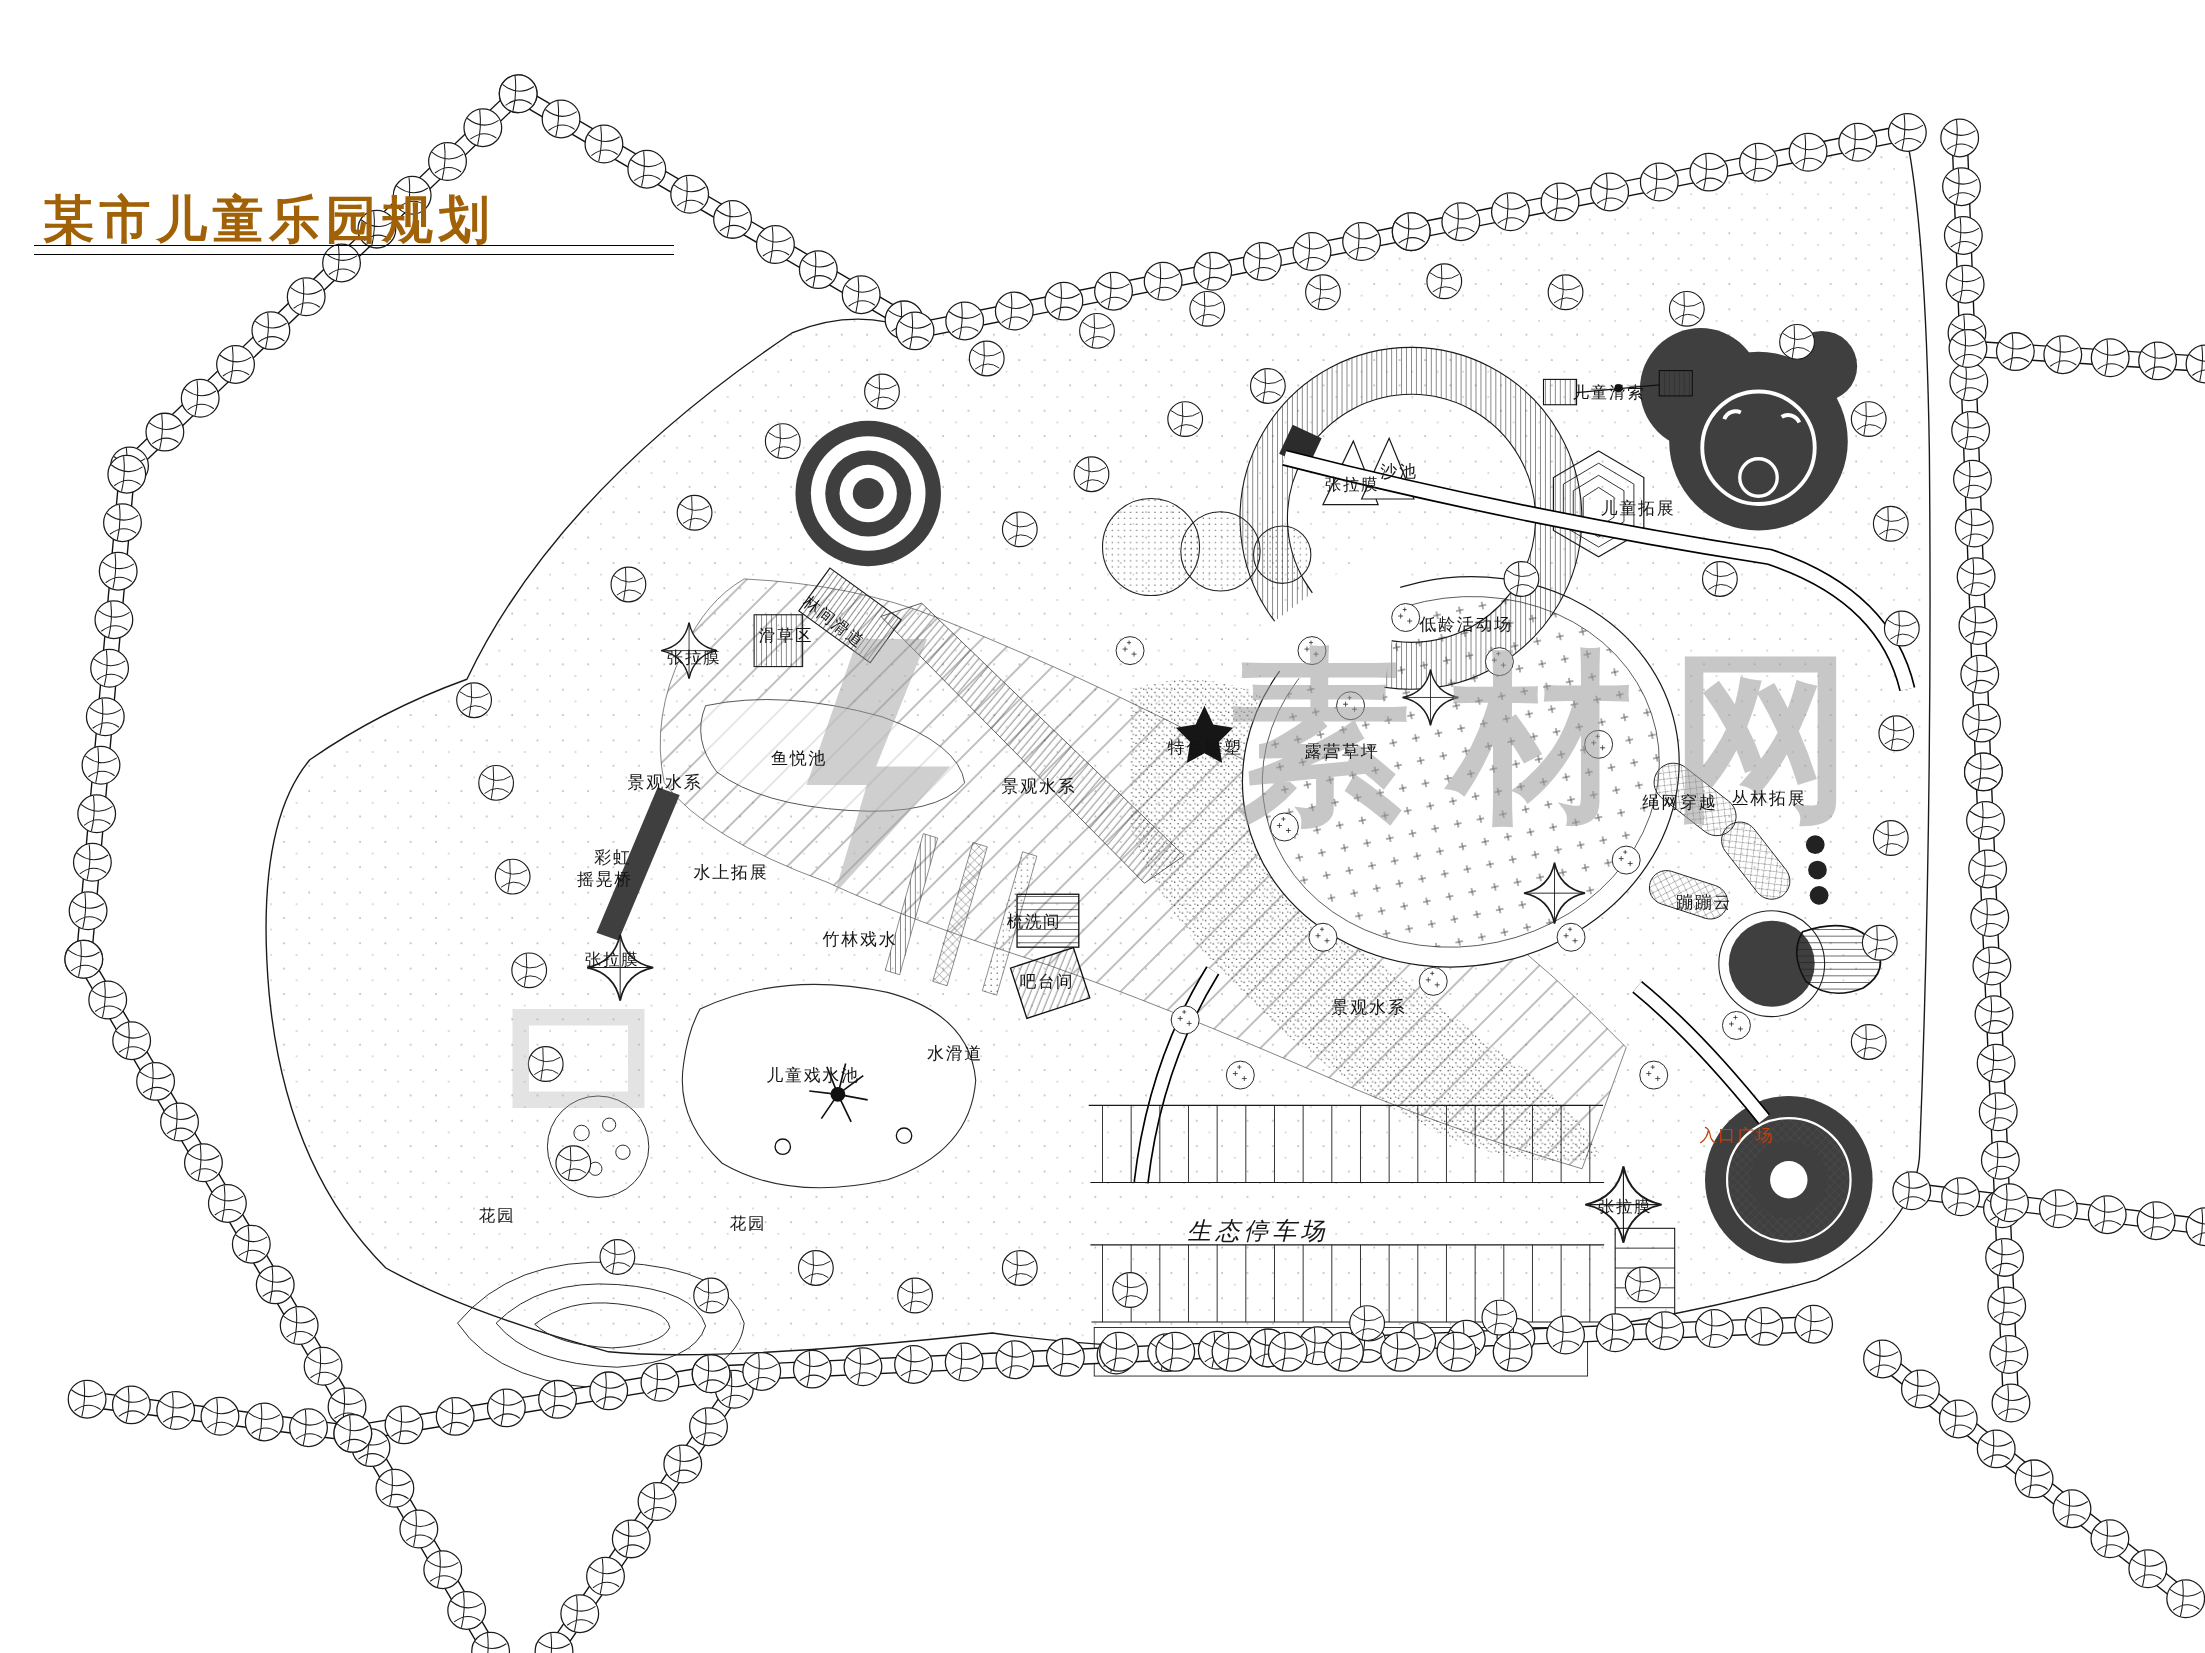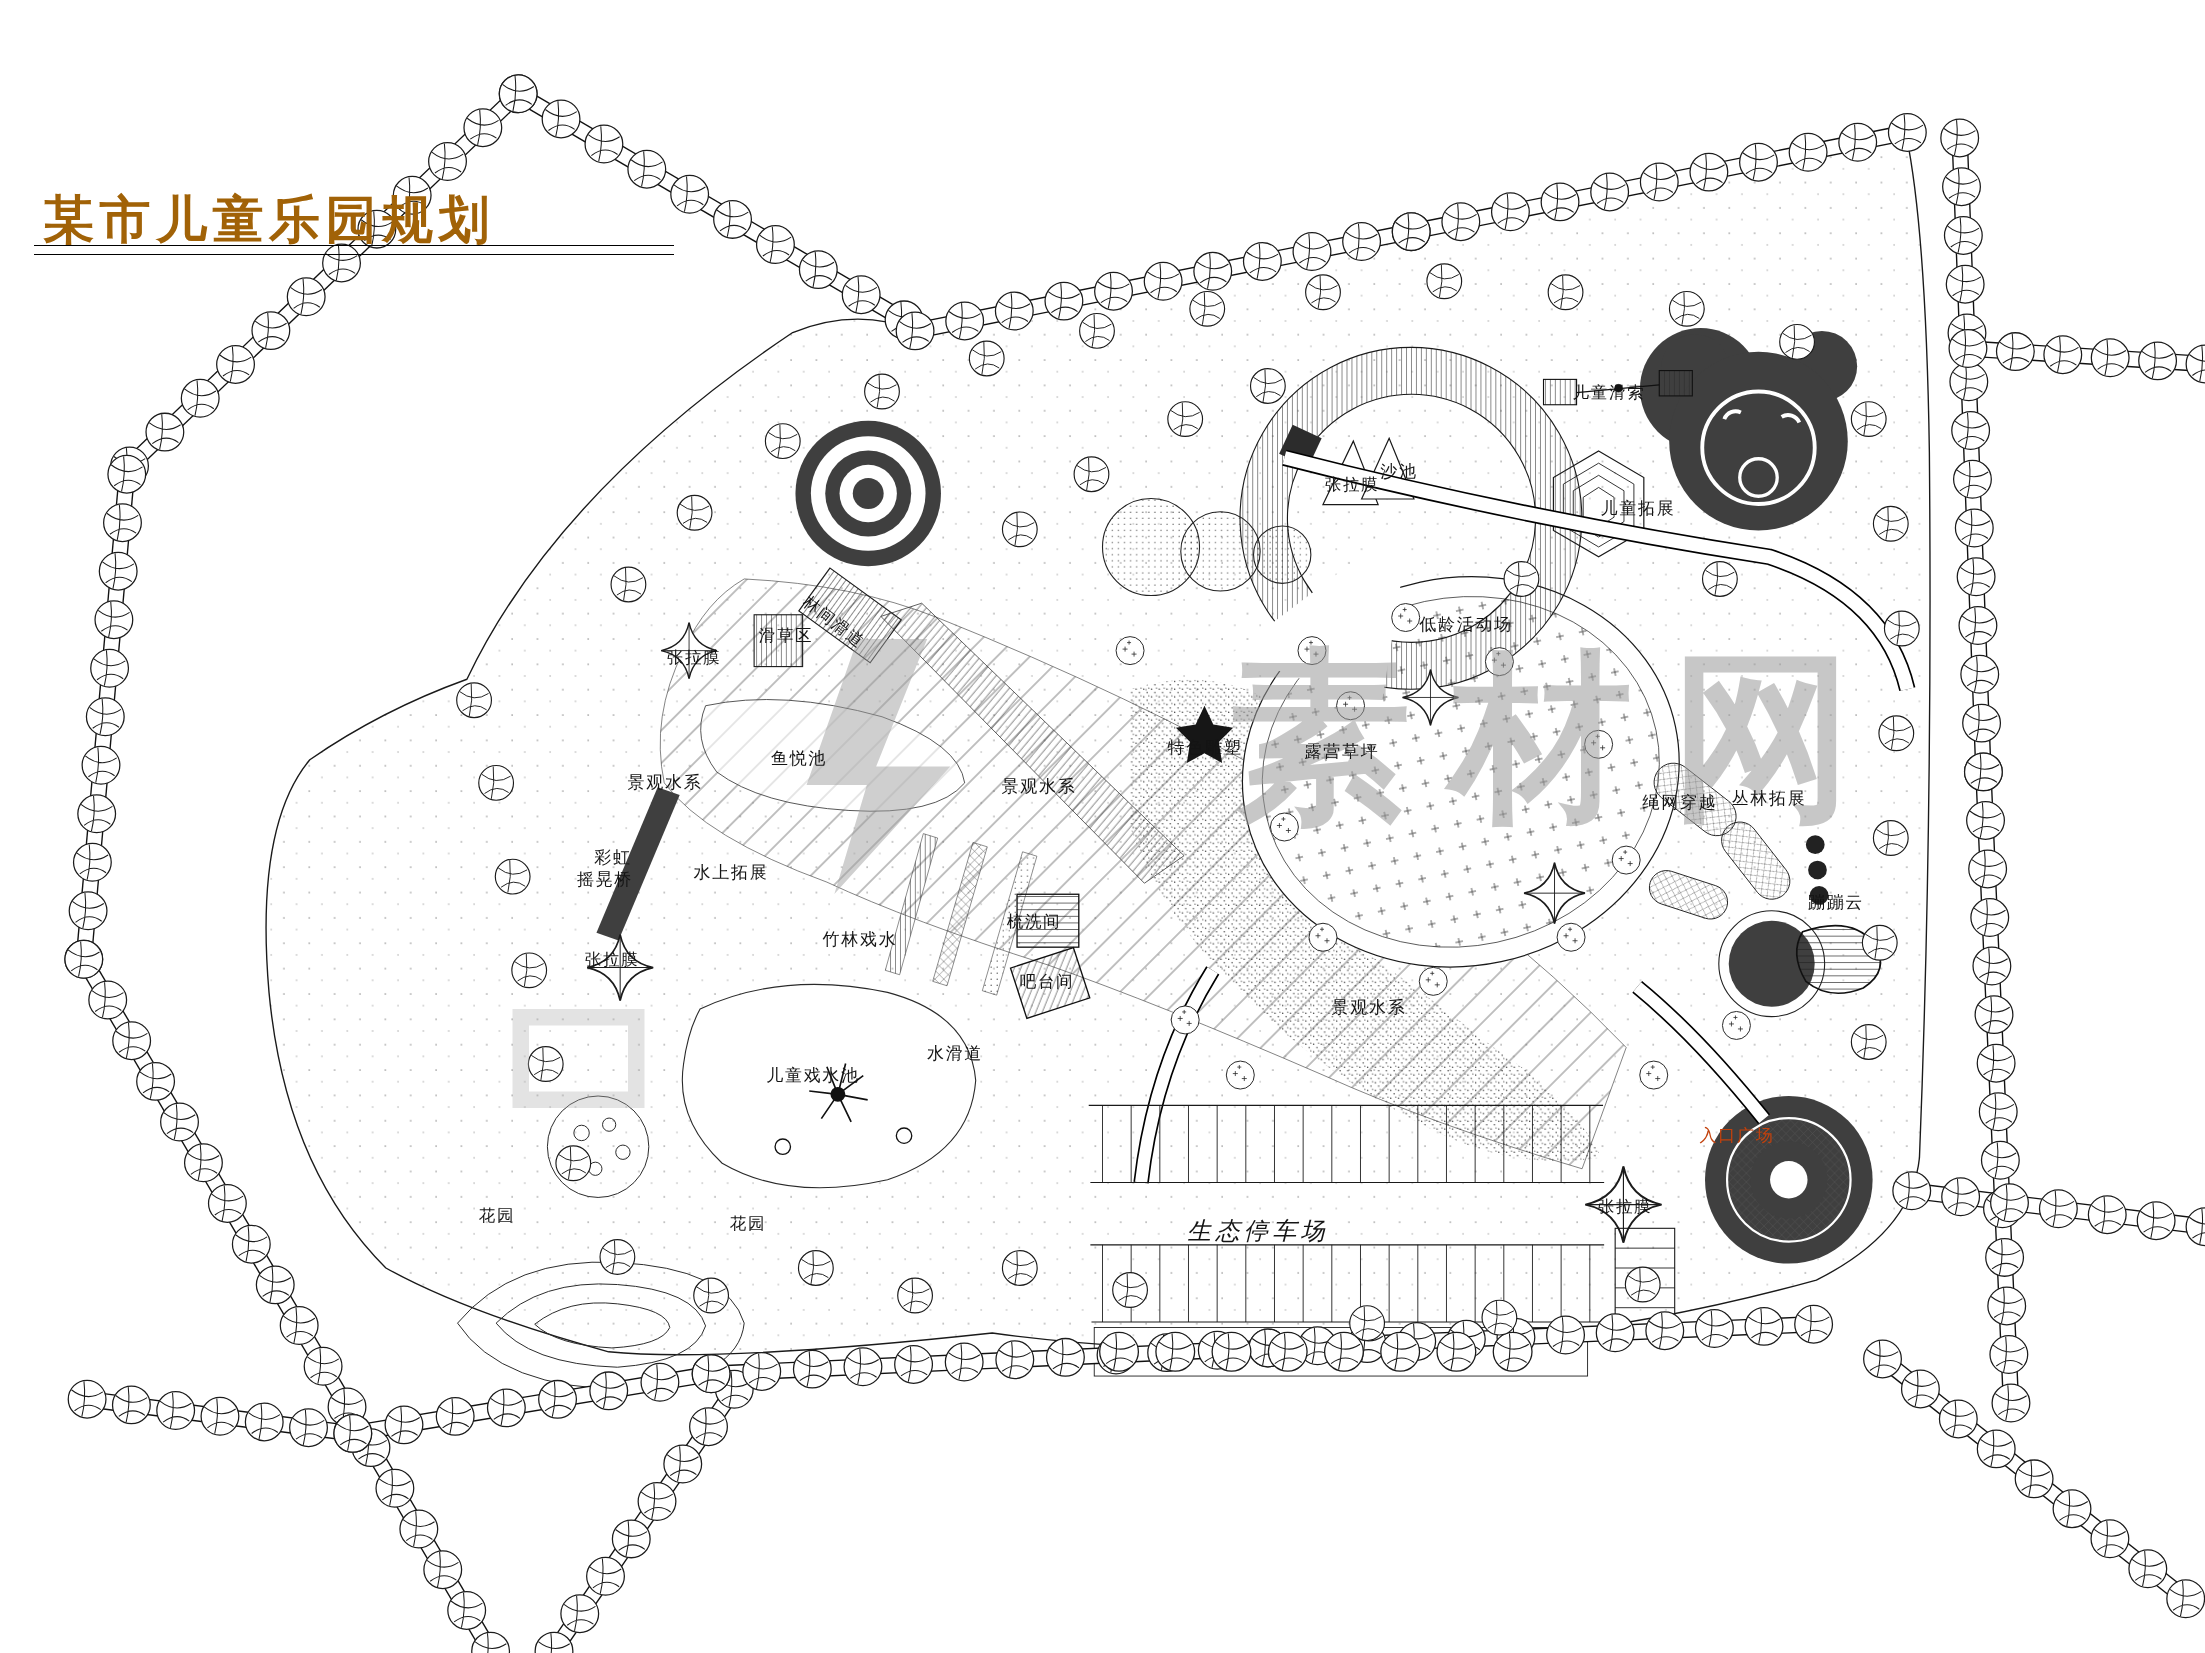--- a/index.html
+++ b/index.html
@@ -563,21 +563,21 @@
 <div class="lbl small" style="left:612px;top:959px">张拉膜</div>
 <div class="lbl small" style="left:1034px;top:921px">梳洗间</div>
 <div class="lbl small" style="left:1047px;top:981px">吧台间</div>
 <div class="lbl" style="left:813px;top:1076px">儿童戏水池</div>
 <div class="lbl" style="left:955px;top:1054px">水滑道</div>
 <div class="lbl small" style="left:497px;top:1215px">花园</div>
 <div class="lbl small" style="left:748px;top:1223px">花园</div>
 <div class="lbl big" style="left:1258px;top:1231px">生态停车场</div>
 <div class="lbl small" style="left:1625px;top:1206px">张拉膜</div>
 <div class="lbl" style="left:1737px;top:1136px;color:#c2410c">入口广场</div>
-<div class="lbl" style="left:1836px;top:903px">蹦蹦云</div>
+<div class="lbl" style="left:1704px;top:903px">蹦蹦云</div>
 <div class="lbl" style="left:1680px;top:803px">绳网穿越</div>
 <div class="lbl" style="left:1769px;top:799px">丛林拓展</div>
 <div class="lbl" style="left:1466px;top:625px">低龄活动场</div>
 <div class="lbl" style="left:1399px;top:472px">沙池</div>
 <div class="lbl small" style="left:1352px;top:484px">张拉膜</div>
 <div class="lbl" style="left:1638px;top:509px">儿童拓展</div>
 <div class="lbl" style="left:1205px;top:748px">特色雕塑</div>
 <div class="lbl" style="left:1342px;top:752px">露营草坪</div>
 <div class="lbl small" style="left:1609px;top:392px">儿童滑索</div>
 

